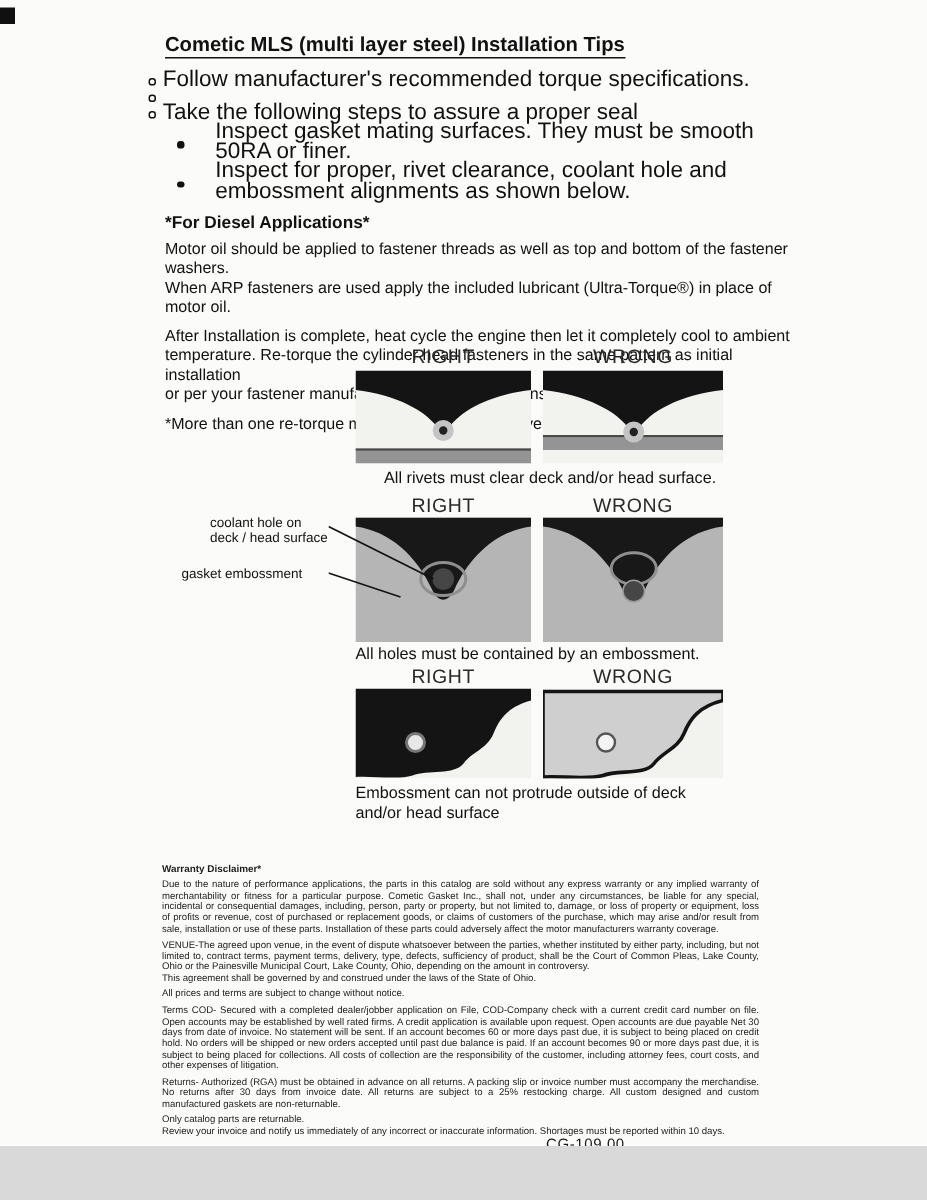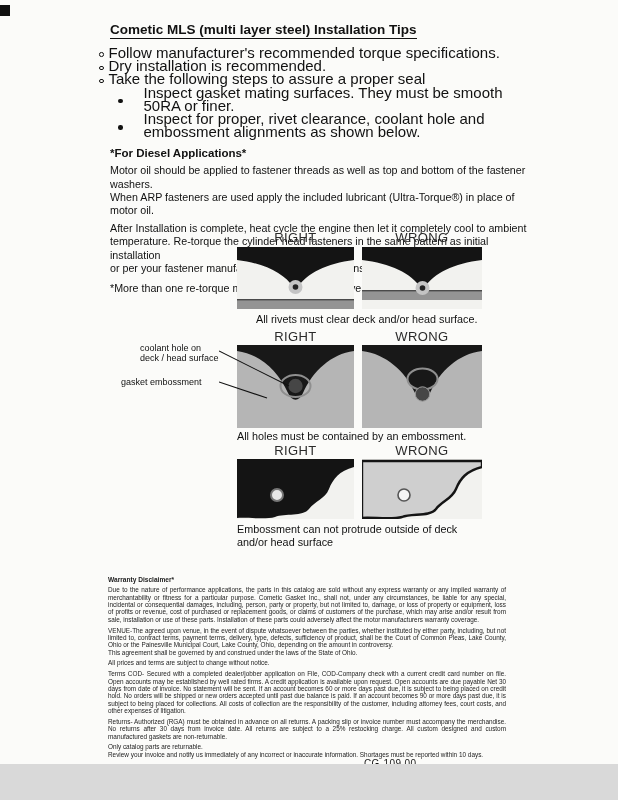--- a/index.html
+++ b/index.html
@@ -45,21 +45,20 @@
 
   <div class="content">
     <div class="doc-title"><span>Cometic MLS (multi layer steel) Installation Tips</span></div>
 
     <div class="bullet-row">
       <span class="marker"></span>
       <span>Follow manufacturer's recommended torque specifications.</span>
     </div>
     <div class="bullet-row">
       <span class="marker"></span>
-      <span>Dry installation is recommended.</span>
     </div>
     <div class="bullet-row">
       <span class="marker"></span>
       <span>Take the following steps to assure a proper seal</span>
     </div>
     <div class="bullet-row sub">
       <span class="marker"></span>
       <span>Inspect gasket mating surfaces.  They must be smooth 50RA or finer.</span>
     </div>
     <div class="bullet-row sub">

